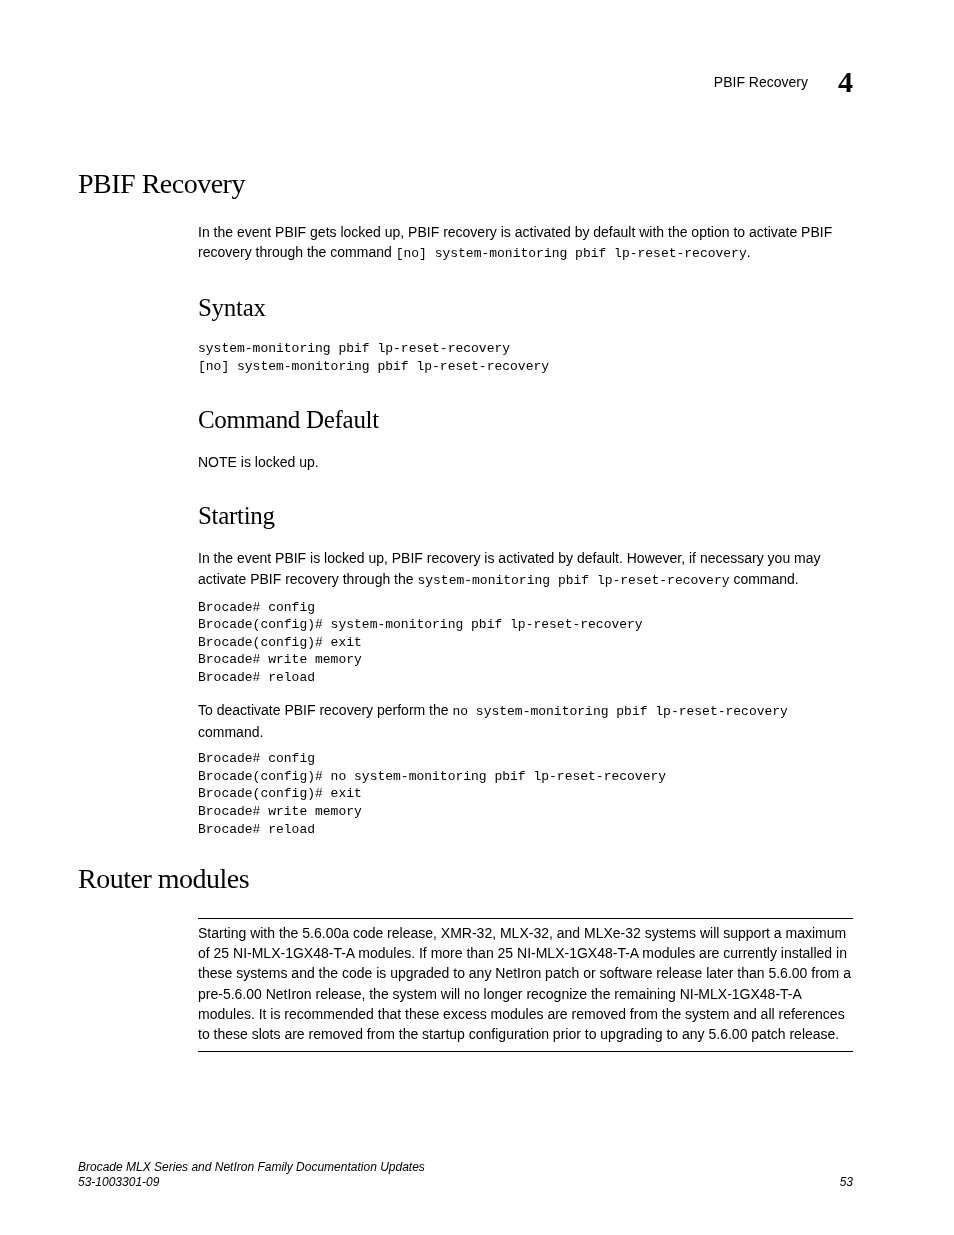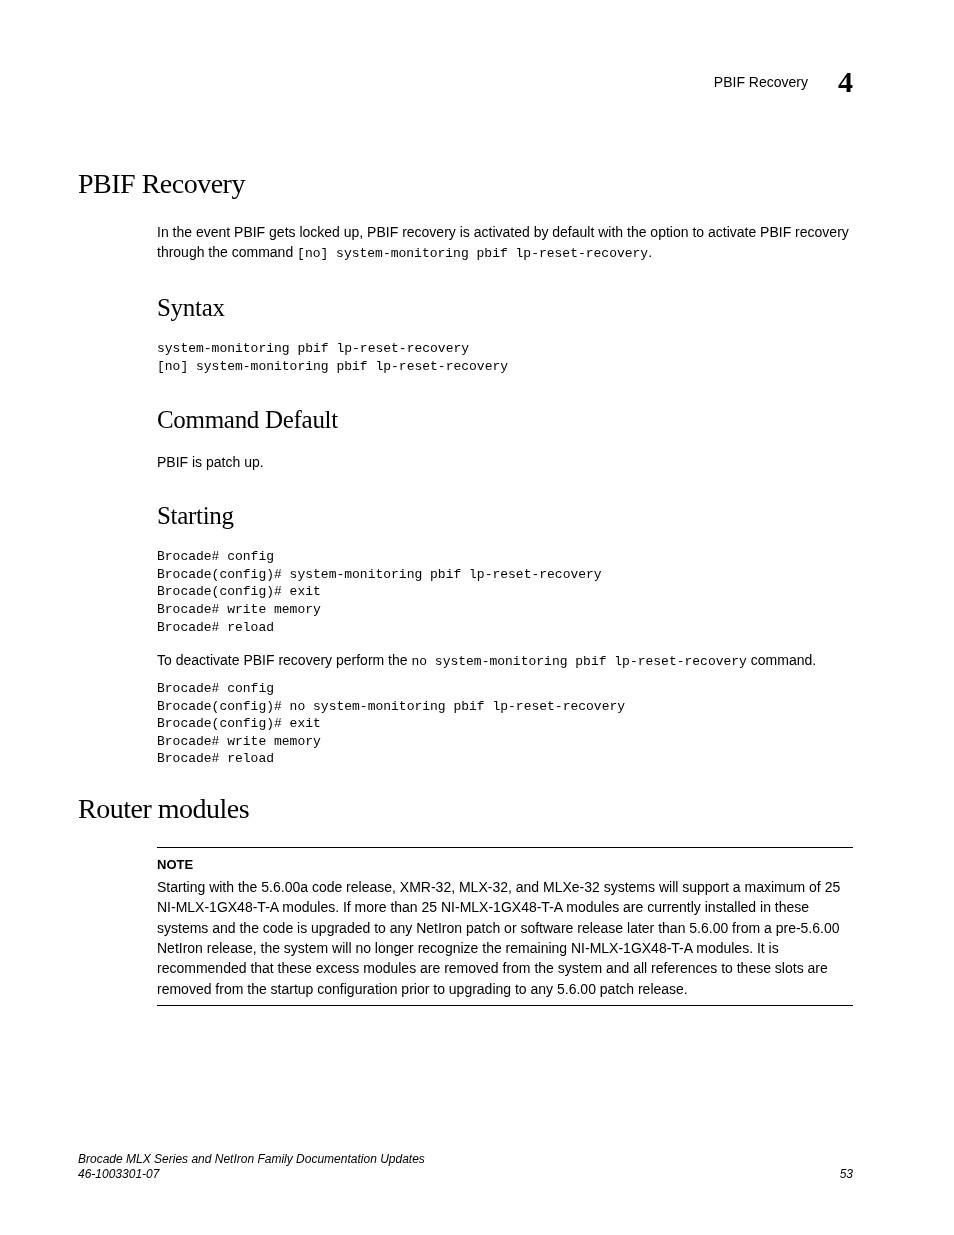--- a/index.html
+++ b/index.html
@@ -35,21 +35,21 @@
     font-weight: bold;
   }
   h1 {
     font-family: Georgia, 'Times New Roman', serif;
     font-size: 28px;
     font-weight: normal;
     margin: 0 0 18px 0;
     letter-spacing: -0.5px;
   }
   .content-block {
-    margin-left: 79px;
+    margin-left: 120px;
   }
   h2 {
     font-family: Georgia, 'Times New Roman', serif;
     font-size: 25px;
     font-weight: normal;
     margin: 26px 0 14px 0;
     letter-spacing: -0.3px;
   }
   p { margin: 0 0 12px 0; }
   .mono, pre {
@@ -68,21 +68,21 @@
     margin-top: 10px;
   }
   .note-label {
     font-weight: bold;
     font-size: 13px;
     margin: 4px 0 2px 0;
     display: block;
   }
   .footer {
     position: absolute;
-    bottom: 52px;
+    bottom: 44px;
     left: 78px;
     right: 78px;
     display: flex;
     justify-content: space-between;
     align-items: flex-end;
     font-style: italic;
     font-size: 12px;
     color: #000;
   }
   .footer .left { line-height: 1.3; }
@@ -104,49 +104,51 @@
   <div class="content-block">
     <p>
       <span>In the event PBIF gets locked up, PBIF recovery is activated by default with the option to activate PBIF recovery through the command </span><span class="mono">[no] system-monitoring pbif lp-reset-recovery</span><span>.</span>
     </p>
 
     <h2>Syntax</h2>
     <pre>system-monitoring pbif lp-reset-recovery
 [no] system-monitoring pbif lp-reset-recovery</pre>
 
     <h2>Command Default</h2>
-    <p>PBIF is patch up.</p>
+    <p>NOTE is locked up.</p>
 
     <h2>Starting</h2>
+    <p class="tightp">
+      <span>In the event PBIF is locked up, PBIF recovery is activated by default. However, if necessary you may activate PBIF recovery through the </span><span class="mono">system-monitoring pbif lp-reset-recovery</span><span> command.</span>
+    </p>
     <pre>Brocade# config
 Brocade(config)# system-monitoring pbif lp-reset-recovery
 Brocade(config)# exit
 Brocade# write memory
 Brocade# reload</pre>
 
     <p class="tightp">
       <span>To deactivate PBIF recovery perform the </span><span class="mono">no system-monitoring pbif lp-reset-recovery</span><span> command.</span>
     </p>
     <pre>Brocade# config
 Brocade(config)# no system-monitoring pbif lp-reset-recovery
 Brocade(config)# exit
 Brocade# write memory
 Brocade# reload</pre>
   </div>
 
   <h1 style="margin-top:21px">Router modules</h1>
 
   <div class="content-block">
     <div class="note-box">
-      <span class="note-label">NOTE</span>
       <span>Starting with the 5.6.00a code release, XMR-32, MLX-32, and MLXe-32 systems will support a maximum of 25 NI-MLX-1GX48-T-A modules. If more than 25 NI-MLX-1GX48-T-A modules are currently installed in these systems and the code is upgraded to any NetIron patch or software release later than 5.6.00 from a pre-5.6.00 NetIron release, the system will no longer recognize the remaining NI-MLX-1GX48-T-A modules. It is recommended that these excess modules are removed from the system and all references to these slots are removed from the startup configuration prior to upgrading to any 5.6.00 patch release.</span>
     </div>
   </div>
 
   <div class="footer">
     <div class="left">
       <div>Brocade MLX Series and NetIron Family Documentation Updates</div>
-      <div>46-1003301-07</div>
+      <div>53-1003301-09</div>
     </div>
     <div class="right">53</div>
   </div>
 
 </div>
 
 </body></html>

